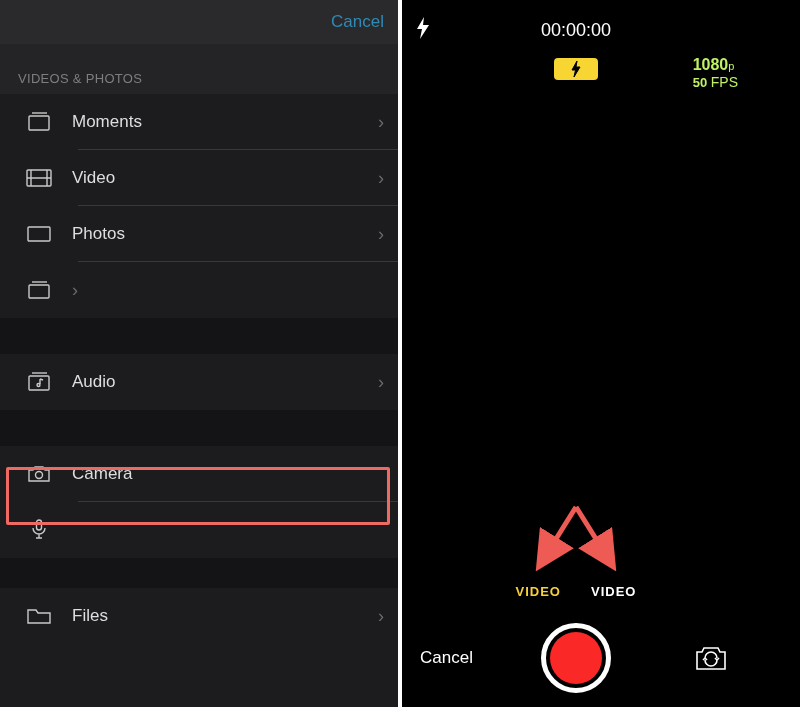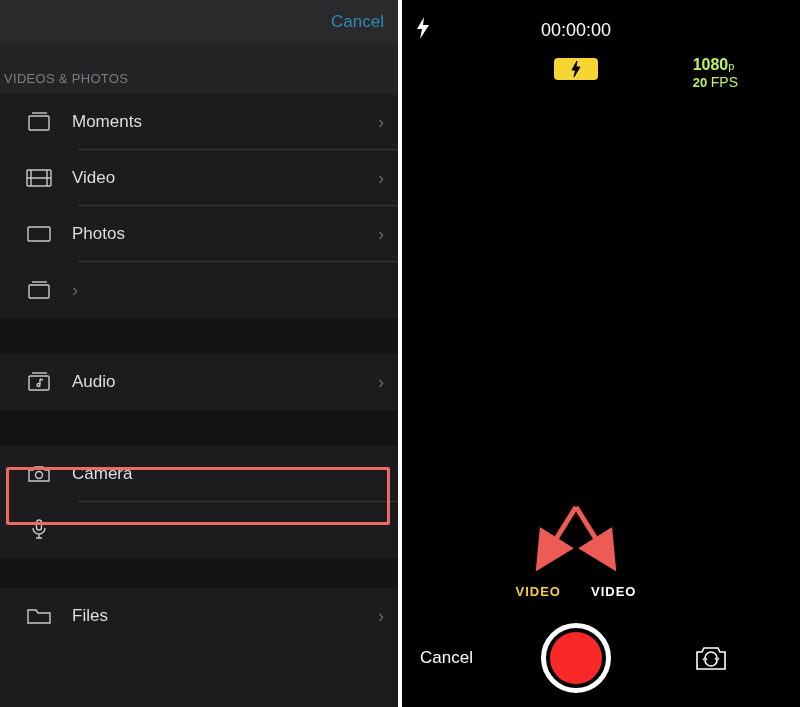--- a/index.html
+++ b/index.html
@@ -5,21 +5,21 @@
   * { box-sizing: border-box; margin: 0; padding: 0; }
   html, body { width: 800px; height: 707px; background: #000; font-family: -apple-system, "Helvetica Neue", Arial, sans-serif; color: #d4d4d4; overflow: hidden; }
   .root { display: flex; width: 800px; height: 707px; border-radius: 7px; }
   .left-pane { width: 398px; height: 707px; background: #1c1b1e; display: flex; flex-direction: column; }
   .divider { width: 4px; height: 707px; background: #fff; }
   .right-pane { width: 348px; height: 707px; background: #000; position: relative; }
 
   
   .nav-bar { height: 44px; background: #2a292c; display: flex; align-items: center; justify-content: flex-end; padding: 0 14px; }
   .cancel-link { color: #2f8ab5; font-size: 17px; cursor: pointer; }
-  .section-header { height: 50px; background: #242326; display: flex; align-items: flex-end; padding: 0 4px 8px; color: #7e7d80; font-size: 13px; letter-spacing: .3px; }
+  .section-header { height: 50px; background: #242326; display: flex; align-items: flex-end; padding: 0 18px 8px; color: #7e7d80; font-size: 13px; letter-spacing: .3px; }
   .row { height: 56px; background: #1c1b1e; display: flex; align-items: center; padding: 0 14px; position: relative; cursor: pointer; margin-left: 12px; }
   .row .icon { width: 26px; height: 20px; display: flex; align-items: center; justify-content: center; margin-right: 20px; flex-shrink: 0; }
   .row .label { flex: 1; color: #dedede; font-size: 17px; }
   .row .chevron { color: #6a6a6d; font-size: 18px; }
   .row-sep { position: absolute; left: 66px; right: 0; bottom: 0; height: 1px; background: #38373a; }
   .gap { height: 36px; background: #141316; }
   .gap-sm { height: 30px; background: #141316; }
   .highlight-box { position: absolute; border: 3px solid #ee6a63; border-radius: 2px; pointer-events: none; }
 
   
@@ -172,21 +172,21 @@
     </div>
 
     <div class="badge">
       <svg width="10" height="16" viewBox="0 0 10 16">
           <path d="M6 0 L1 9 H4.5 L3 16 L9 6 H5 Z"></path>
         </svg>
     </div>
 
     <div class="res-block">
       <div class="res-line1"><span>1080</span><span class="p">p</span></div>
-      <div class="res-line2"><span>20</span> <span class="unit">FPS</span></div>
+      <div class="res-line2"><span>50</span> <span class="unit">FPS</span></div>
     </div>
 
     <svg class="arrows" width="110" height="70" viewBox="0 0 110 70">
       <defs>
         <marker id="ah" markerWidth="8" markerHeight="8" refX="6" refY="4" orient="auto">
           <path d="M0 0 L8 4 L0 8 Z" fill="#ee5b54"></path>
         </marker>
       </defs>
       <path d="M55 2 L20 58" stroke="#ee5b54" stroke-width="5" fill="none" marker-end="url(#ah)"></path>
       <path d="M55 2 L90 58" stroke="#ee5b54" stroke-width="5" fill="none" marker-end="url(#ah)"></path>

